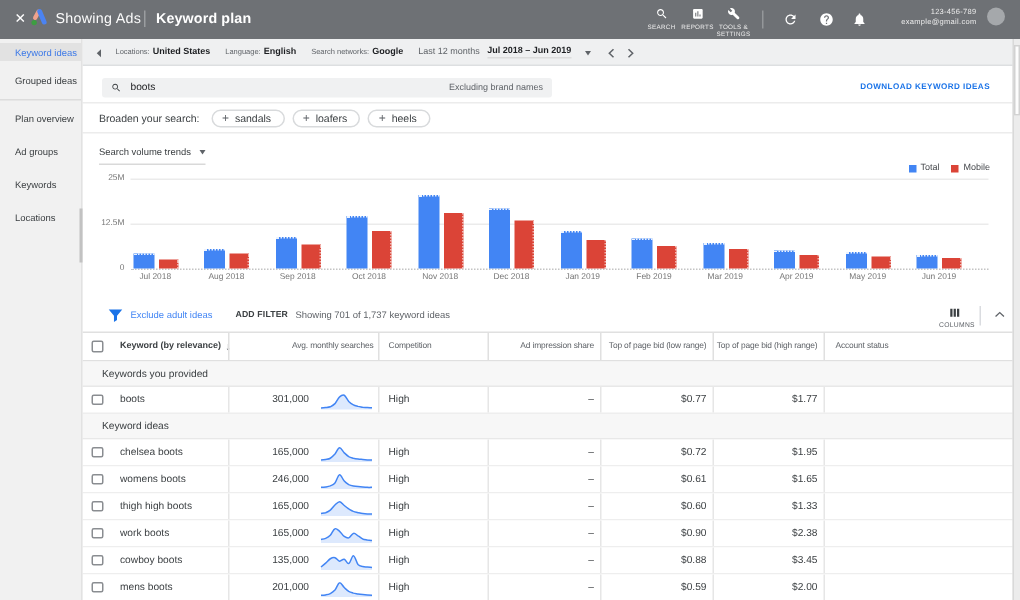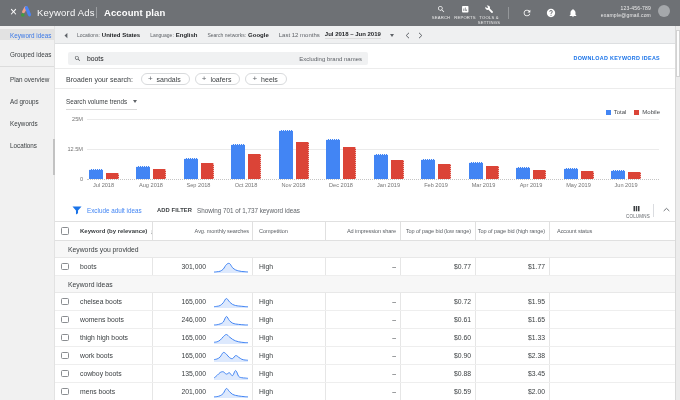--- a/index.html
+++ b/index.html
@@ -111,23 +111,23 @@
 </head>
 <body>
 
 <div id="topbar">
   <div id="close-x">×</div>
   <svg id="ads-logo" width="14" height="15" viewBox="0 0 24 26">
     <line x1="7.6" y1="13.6" x2="11.4" y2="6.6" stroke="#f0a28d" stroke-width="5" stroke-linecap="round"></line>
     <circle cx="6.4" cy="19.2" r="3.1" fill="#3d9e41"></circle>
     <line x1="12.8" y1="6.4" x2="18" y2="18.6" stroke="#4b83f2" stroke-width="5.6" stroke-linecap="round"></line>
   </svg>
-  <div id="product-name">Keyword Ads</div>
+  <div id="product-name">Showing Ads</div>
   <div id="topbar-sep"></div>
-  <div id="page-name">Account plan</div>
+  <div id="page-name">Keyword plan</div>
 
   <div class="top-ic" style="left:429px">
     <svg width="8.5" height="8.5" viewBox="0 0 24 24">
         <path fill="#fff" d="M15.5 14h-.79l-.28-.27C15.41 12.59 16 11.11 16 9.5 16 5.91 13.09 3 9.5 3S3 5.91 3 9.5 5.91 16 9.5 16c1.61 0 3.09-.59 4.23-1.57l.27.28v.79l5 4.99L20.49 19l-4.99-5zm-6 0C7.01 14 5 11.99 5 9.5S7.01 5 9.5 5 14 7.01 14 9.5 11.99 14 9.5 14z"></path>
       </svg>
     <div class="lbl">SEARCH</div>
   </div>
   <div class="top-ic" style="left:453px">
     <svg width="8.5" height="8.5" viewBox="0 0 24 24">
         <path fill="#fff" d="M19 3H5c-1.1 0-2 .9-2 2v14c0 1.1.9 2 2 2h14c1.1 0 2-.9 2-2V5c0-1.1-.9-2-2-2z"></path>

